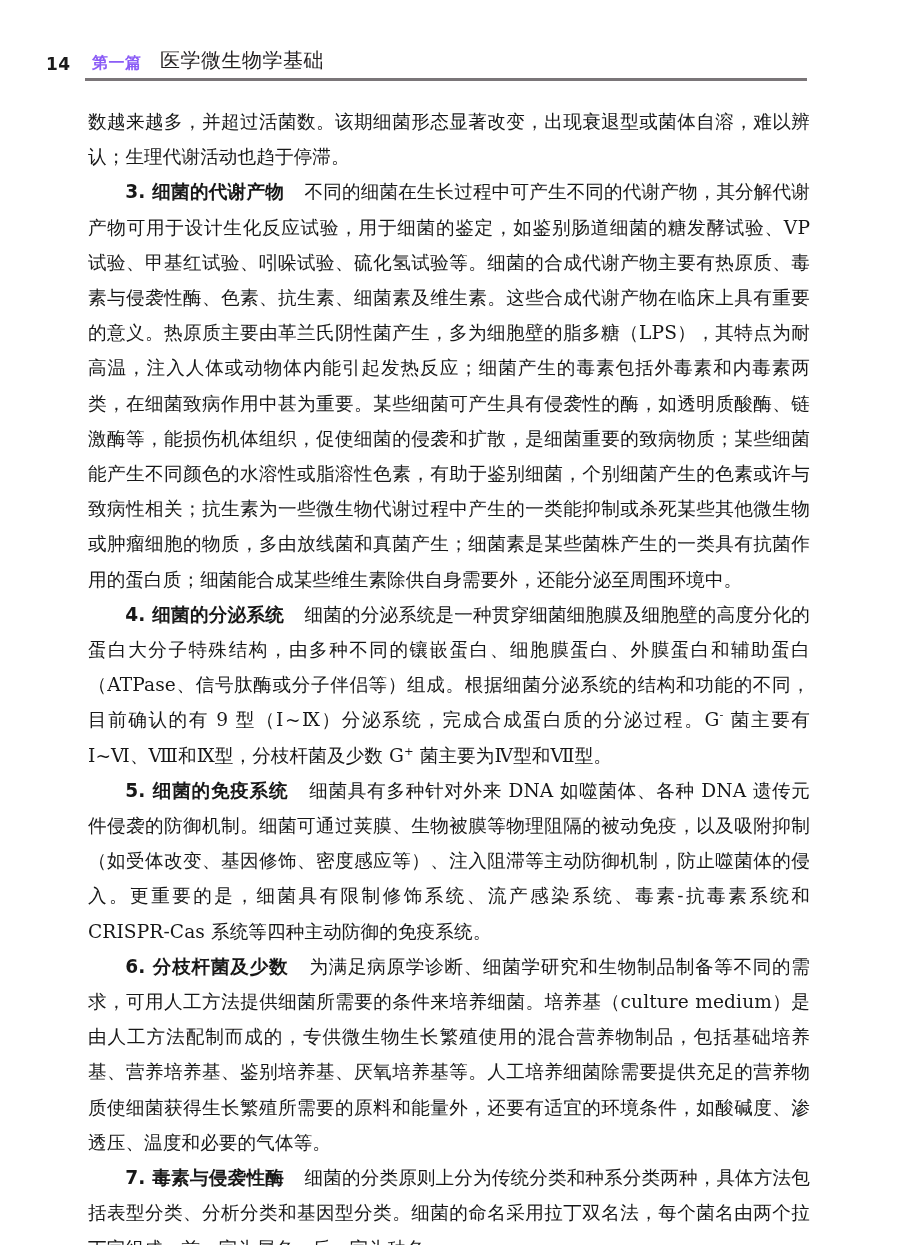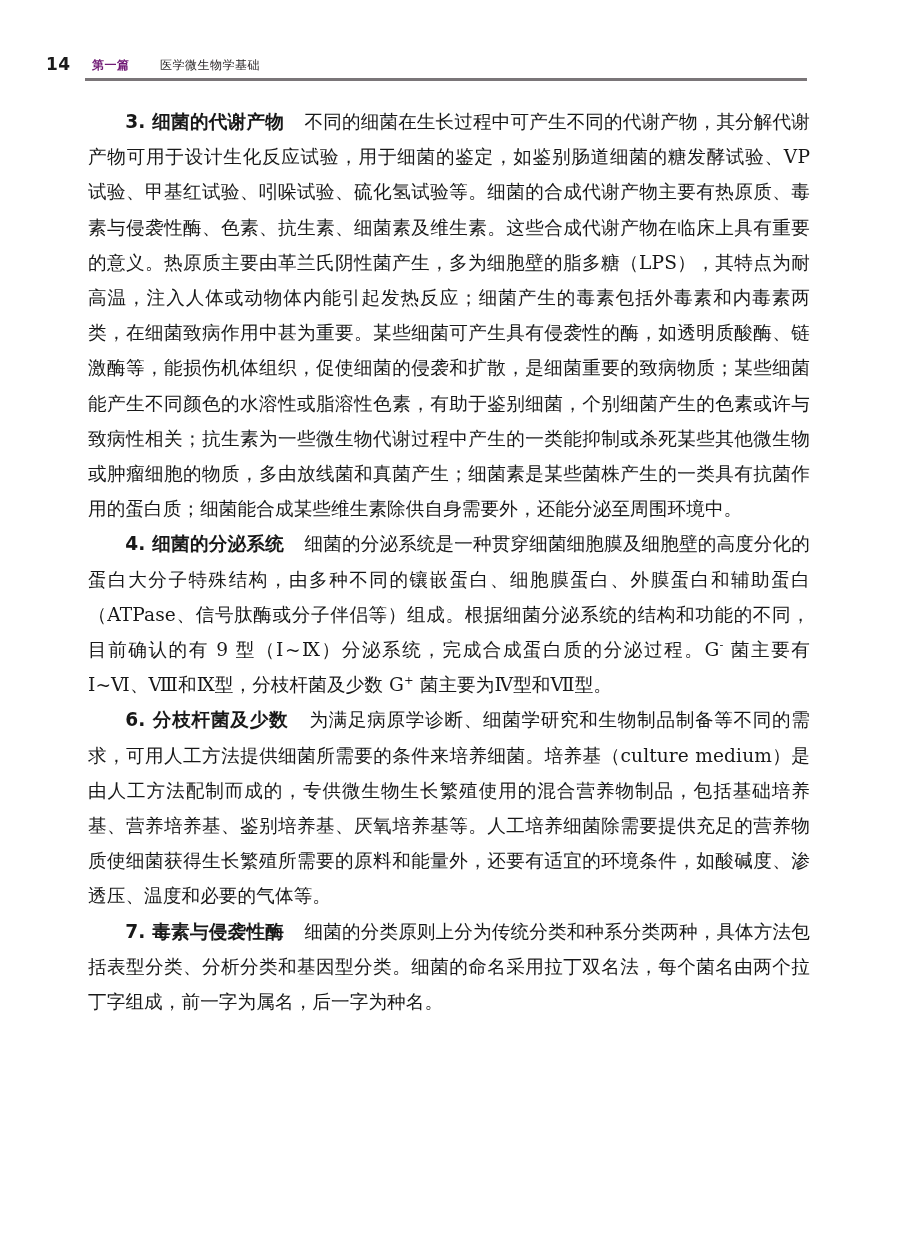--- a/index.html
+++ b/index.html
@@ -46,31 +46,31 @@
     color: #1a1a1a;
     letter-spacing: 0.5px;
     text-align: right;
   }
   .runhead-part {
     position: absolute;
     left: 92px;
     bottom: 2px;
     font-family: "DejaVu Sans", "Liberation Sans", sans-serif;
     font-weight: bold;
-    font-size: 12px;
-    color: #701a75;
+    font-size: 16px;
+    color: #8b5cf6;
     letter-spacing: 0.5px;
   }
   .runhead-title {
     position: absolute;
     left: 160px;
     bottom: 2px;
     font-family: "DejaVu Sans", "Liberation Sans", sans-serif;
     font-weight: normal;
-    font-size: 12px;
+    font-size: 20px;
     color: #231f20;
     letter-spacing: 0.5px;
   }
   .runhead-rule {
     position: absolute;
     left: 85px;
     top: 32px;
     width: 722px;
     height: 3px;
     background: #7a7578;
@@ -120,24 +120,26 @@
     <div class="runhead-inner">
       <span class="folio">14</span>
       <span class="runhead-part">第一篇</span>
       <span class="runhead-title">医学微生物学基础</span>
       <div class="runhead-rule"></div>
     </div>
   </div>
 
   <div class="column">
 
+    <p class="body">数越来越多，并超过活菌数。该期细菌形态显著改变，出现衰退型或菌体自溶，难以辨认；生理代谢活动也趋于停滞。</p>
 
     <p class="body indent"><span class="run-head-bold">3.</span><span class="run-head-bold">&nbsp;</span><span class="run-head-bold">细菌的代谢产物</span><span class="sp"></span><span>不同的细菌在生长过程中可产生不同的代谢产物，其分解代谢产物可用于设计生化反应试验，用于细菌的鉴定，如鉴别肠道细菌的糖发酵试验、VP 试验、甲基红试验、吲哚试验、硫化氢试验等。细菌的合成代谢产物主要有热原质、毒素与侵袭性酶、色素、抗生素、细菌素及维生素。这些合成代谢产物在临床上具有重要的意义。热原质主要由革兰氏阴性菌产生，多为细胞壁的脂多糖（LPS），其特点为耐高温，注入人体或动物体内能引起发热反应；细菌产生的毒素包括外毒素和内毒素两类，在细菌致病作用中甚为重要。某些细菌可产生具有侵袭性的酶，如透明质酸酶、链激酶等，能损伤机体组织，促使细菌的侵袭和扩散，是细菌重要的致病物质；某些细菌能产生不同颜色的水溶性或脂溶性色素，有助于鉴别细菌，个别细菌产生的色素或许与致病性相关；抗生素为一些微生物代谢过程中产生的一类能抑制或杀死某些其他微生物或肿瘤细胞的物质，多由放线菌和真菌产生；细菌素是某些菌株产生的一类具有抗菌作用的蛋白质；细菌能合成某些维生素除供自身需要外，还能分泌至周围环境中。</span></p>
 
     <p class="body indent"><span class="run-head-bold">4.</span><span class="run-head-bold">&nbsp;</span><span class="run-head-bold">细菌的分泌系统</span><span class="sp"></span><span>细菌的分泌系统是一种贯穿细菌细胞膜及细胞壁的高度分化的蛋白大分子特殊结构，由多种不同的镶嵌蛋白、细胞膜蛋白、外膜蛋白和辅助蛋白（ATPase、信号肽酶或分子伴侣等）组成。根据细菌分泌系统的结构和功能的不同，目前确认的有 9 型（Ⅰ~Ⅸ）分泌系统，完成合成蛋白质的分泌过程。G</span><sup>-</sup><span> 菌主要有Ⅰ~Ⅵ、Ⅷ和Ⅸ型，分枝杆菌及少数 G</span><sup>+</sup><span> 菌主要为Ⅳ型和Ⅶ型。</span></p>
 
+    <p class="body indent"><span class="run-head-bold">5.</span><span class="run-head-bold">&nbsp;</span><span class="run-head-bold">细菌的免疫系统</span><span class="sp"></span><span>细菌具有多种针对外来 DNA 如噬菌体、各种 DNA 遗传元件侵袭的防御机制。细菌可通过荚膜、生物被膜等物理阻隔的被动免疫，以及吸附抑制（如受体改变、基因修饰、密度感应等）、注入阻滞等主动防御机制，防止噬菌体的侵入。更重要的是，细菌具有限制修饰系统、流产感染系统、毒素-抗毒素系统和 CRISPR-Cas 系统等四种主动防御的免疫系统。</span></p>
 
     <p class="body indent"><span class="run-head-bold">6.</span><span class="run-head-bold">&nbsp;</span><span class="run-head-bold">分枝杆菌及少数</span><span class="sp"></span><span>为满足病原学诊断、细菌学研究和生物制品制备等不同的需求，可用人工方法提供细菌所需要的条件来培养细菌。培养基（culture medium）是由人工方法配制而成的，专供微生物生长繁殖使用的混合营养物制品，包括基础培养基、营养培养基、鉴别培养基、厌氧培养基等。人工培养细菌除需要提供充足的营养物质使细菌获得生长繁殖所需要的原料和能量外，还要有适宜的环境条件，如酸碱度、渗透压、温度和必要的气体等。</span></p>
 
     <p class="body indent"><span class="run-head-bold">7.</span><span class="run-head-bold">&nbsp;</span><span class="run-head-bold">毒素与侵袭性酶</span><span class="sp"></span><span>细菌的分类原则上分为传统分类和种系分类两种，具体方法包括表型分类、分析分类和基因型分类。细菌的命名采用拉丁双名法，每个菌名由两个拉丁字组成，前一字为属名，后一字为种名。</span></p>
 
   </div>
 </div>
 
 </body></html>

